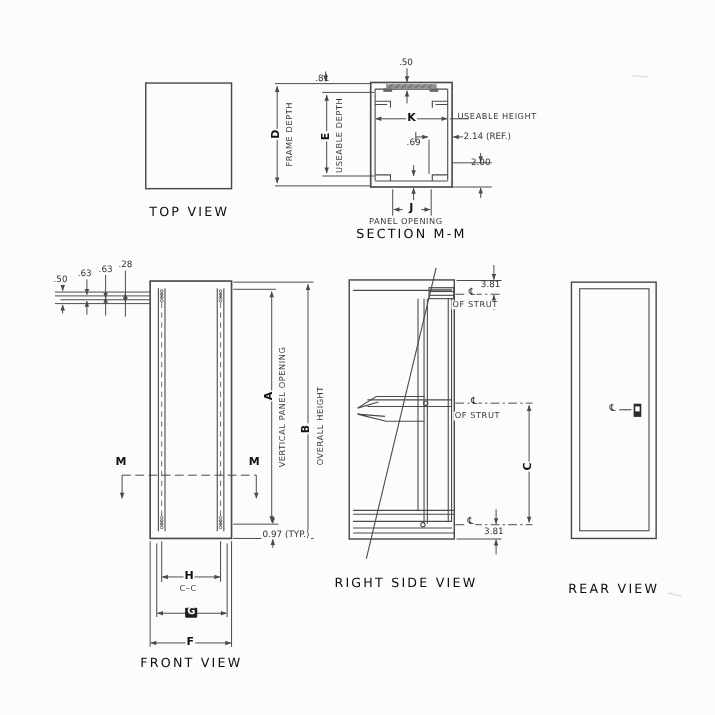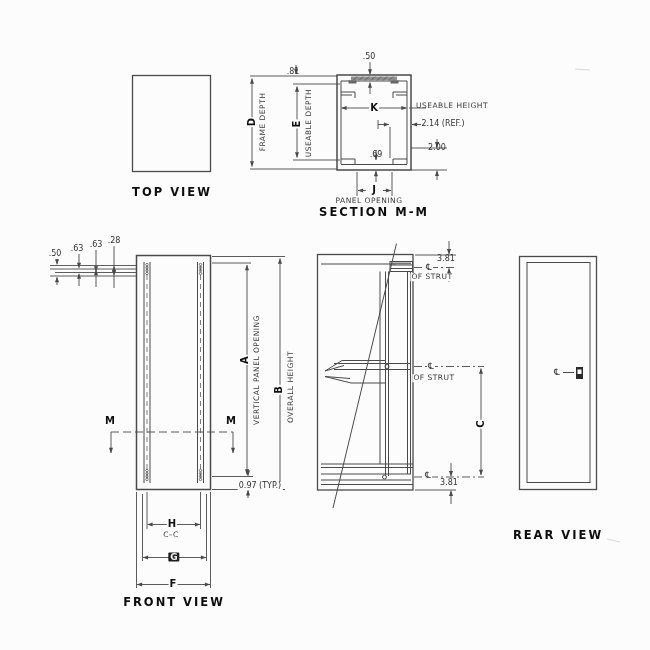--- a/index.html
+++ b/index.html
@@ -17,21 +17,21 @@
     white-space:nowrap;
     transform:translate(-50%,-50%);
   }
   .sm{font-size:7.5px;color:#3a3a3a;letter-spacing:.5px;}
   .big{font-weight:bold;font-size:10px;color:#111;background:#fcfcfc;padding:0 1px;}
   .bg{background:#fcfcfc;padding:0 1px;}
   .cl{font-size:9px;color:#333;}
   .gbox{background:#1f1f1f;color:#f4f4f4;font-weight:bold;font-size:9px;padding:0 2px;border-radius:1px;}
   .title{
     position:absolute;transform:translate(-50%,-50%);
-    font-weight:bold;font-size:11.5px;letter-spacing:2px;color:#0d0d0d;
+    font-weight:normal;font-size:11.5px;letter-spacing:2px;color:#0d0d0d;
     white-space:nowrap;
   }
   .rot{transform:translate(-50%,-50%) rotate(-90deg);}
 </style>
 </head>
 <body>
 
 <div id="canvas">
 
 <svg width="650" height="650" viewBox="0 0 650 650">
@@ -205,21 +205,21 @@
 
   <span class="lbl" style="left:293px;top:72px">.81</span>
   <span class="lbl" style="left:369px;top:57px">.50</span>
   <span class="lbl big rot" style="left:252px;top:122px">D</span>
   <span class="lbl sm rot" style="left:263px;top:122px">FRAME DEPTH</span>
   <span class="lbl big rot" style="left:297px;top:124px">E</span>
   <span class="lbl sm rot" style="left:309px;top:123px">USEABLE DEPTH</span>
   <span class="lbl big" style="left:374px;top:108px">K</span>
   <span class="lbl sm" style="left:452px;top:106px">USEABLE HEIGHT</span>
   <span class="lbl" style="left:443px;top:124px">2.14 (REF.)</span>
-  <span class="lbl" style="left:376px;top:155px">.69</span>
+  <span class="lbl" style="left:376px;top:130px">.69</span>
   <span class="lbl" style="left:437px;top:148px">2.00</span>
   <span class="lbl big" style="left:374px;top:190px">J</span>
   <span class="lbl sm" style="left:369px;top:201px">PANEL OPENING</span>
   <span class="title" style="left:374px;top:212px">SECTION  M-M</span>
 
   <span class="lbl" style="left:55px;top:254px">.50</span>
   <span class="lbl" style="left:77px;top:249px">.63</span>
   <span class="lbl" style="left:96px;top:245px">.63</span>
   <span class="lbl" style="left:114px;top:241px">.28</span>
   <span class="lbl big rot" style="left:245px;top:360px">A</span>
@@ -236,17 +236,18 @@
   <span class="title" style="left:174px;top:602px">FRONT VIEW</span>
 
   <span class="lbl" style="left:446px;top:259px">3.81</span>
   <span class="lbl cl bg" style="left:429px;top:267px">℄</span>
   <span class="lbl sm bg" style="left:432px;top:277px">OF  STRUT</span>
   <span class="lbl cl bg" style="left:431px;top:366px">℄</span>
   <span class="lbl sm bg" style="left:434px;top:378px">OF  STRUT</span>
   <span class="lbl big rot" style="left:481px;top:424px">C</span>
   <span class="lbl cl bg" style="left:428px;top:475px">℄</span>
   <span class="lbl bg" style="left:449px;top:483px">3.81</span>
+  <span class="title" style="left:369px;top:530px">RIGHT SIDE VIEW</span>
 
   <span class="lbl cl" style="left:557px;top:372px">℄</span>
   <span class="title" style="left:558px;top:535px">REAR VIEW</span>
 
 </div>
 
 </body></html>

